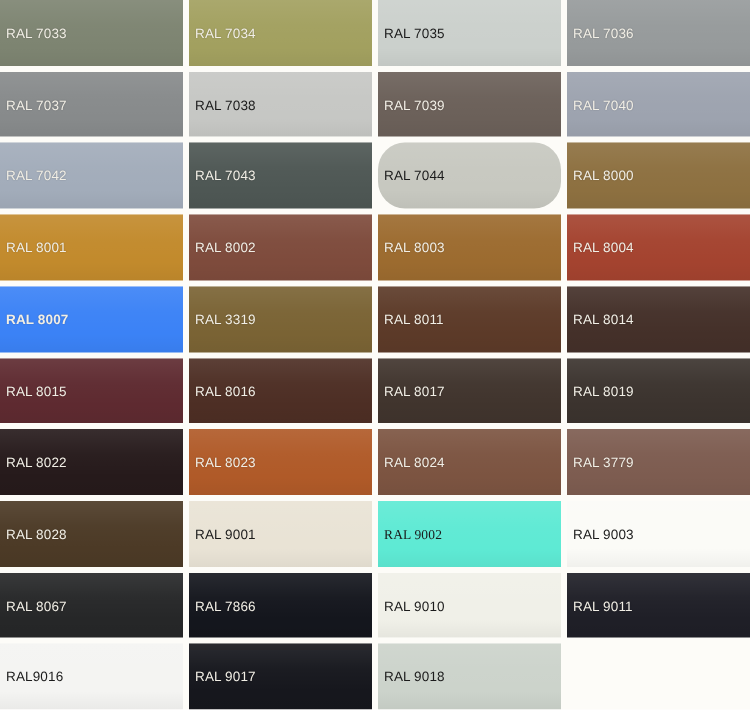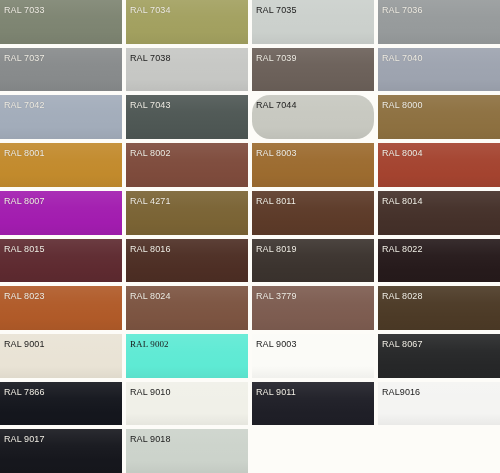--- a/index.html
+++ b/index.html
@@ -30,21 +30,21 @@
     background:linear-gradient(to bottom,
       rgba(255,255,255,0.085) 0%,
       rgba(255,255,255,0.025) 38%,
       rgba(0,0,0,0.0) 72%,
       rgba(0,0,0,0.045) 100%);
     pointer-events:none;
   }
   .swatch-label {
     position:absolute;
     left:4px;
-    top:5px;
+    top:17px;
     font-size:9px;
     line-height:11px;
     letter-spacing:0.1px;
     white-space:nowrap;
     z-index:2;
   }
   .lbl-light { color:#f2efe6; text-shadow:0 0 1px rgba(0,0,0,0.28); }
   .lbl-dark  { color:#1b1b1b; }
 </style>
 </head>
@@ -92,37 +92,40 @@
     </div>
     <div class="swatch" style="background: rgb(126, 75, 60);">
       <span class="swatch-label lbl-light">RAL 8002</span>
     </div>
     <div class="swatch" style="background: rgb(156, 107, 47);">
       <span class="swatch-label lbl-light">RAL 8003</span>
     </div>
     <div class="swatch" style="background: rgb(164, 67, 47);">
       <span class="swatch-label lbl-light">RAL 8004</span>
     </div>
-    <div class="swatch" style="background: #a21caf;">
+    <div class="swatch" style="background: #3b82f6; font-weight: bold;">
       <span class="swatch-label lbl-light">RAL 8007</span>
     </div>
     <div class="swatch" style="background: rgb(122, 99, 52);">
-      <span class="swatch-label lbl-light">RAL 4271</span>
+      <span class="swatch-label lbl-light">RAL 3319</span>
     </div>
     <div class="swatch" style="background: rgb(92, 58, 40);">
       <span class="swatch-label lbl-light">RAL 8011</span>
     </div>
     <div class="swatch" style="background: rgb(68, 48, 41);">
       <span class="swatch-label lbl-light">RAL 8014</span>
     </div>
     <div class="swatch" style="background: rgb(94, 42, 48);">
       <span class="swatch-label lbl-light">RAL 8015</span>
     </div>
     <div class="swatch" style="background: rgb(77, 46, 36);">
       <span class="swatch-label lbl-light">RAL 8016</span>
+    </div>
+    <div class="swatch" style="background: rgb(64, 52, 45);">
+      <span class="swatch-label lbl-light">RAL 8017</span>
     </div>
     <div class="swatch" style="background: rgb(59, 51, 46);">
       <span class="swatch-label lbl-light">RAL 8019</span>
     </div>
     <div class="swatch" style="background: rgb(38, 26, 27);">
       <span class="swatch-label lbl-light">RAL 8022</span>
     </div>
     <div class="swatch" style="background: rgb(176, 90, 40);">
       <span class="swatch-label lbl-light">RAL 8023</span>
     </div>

